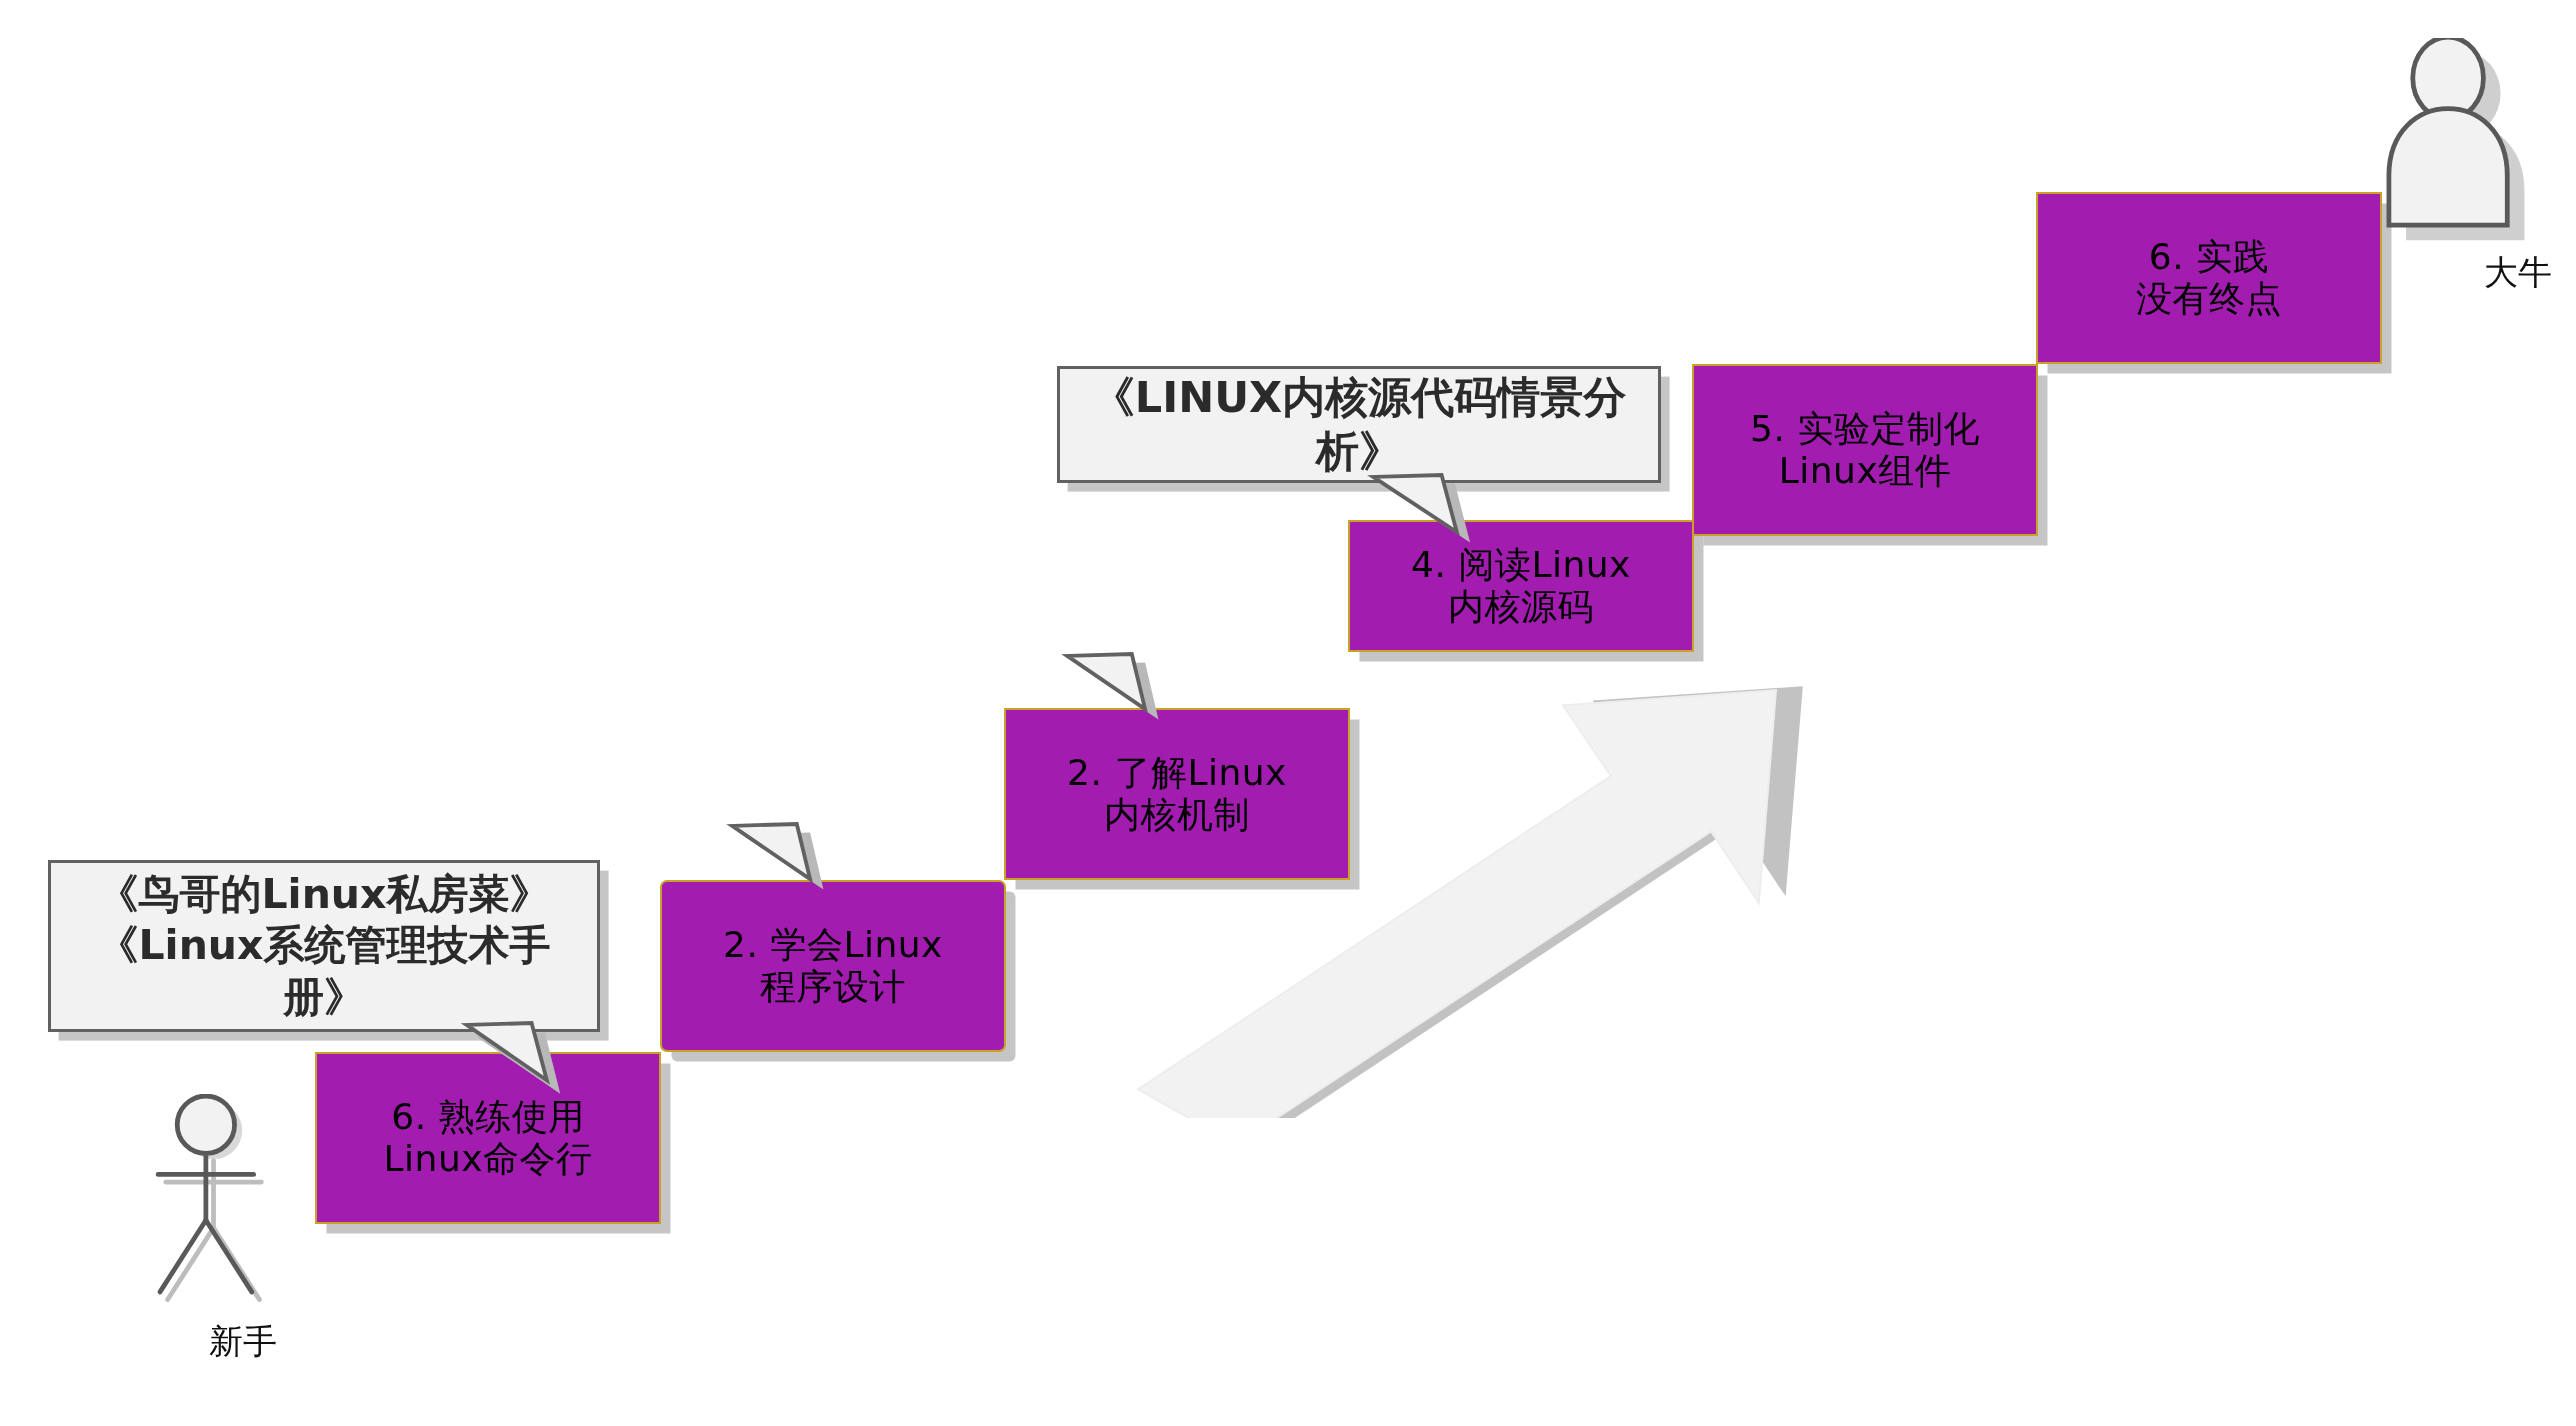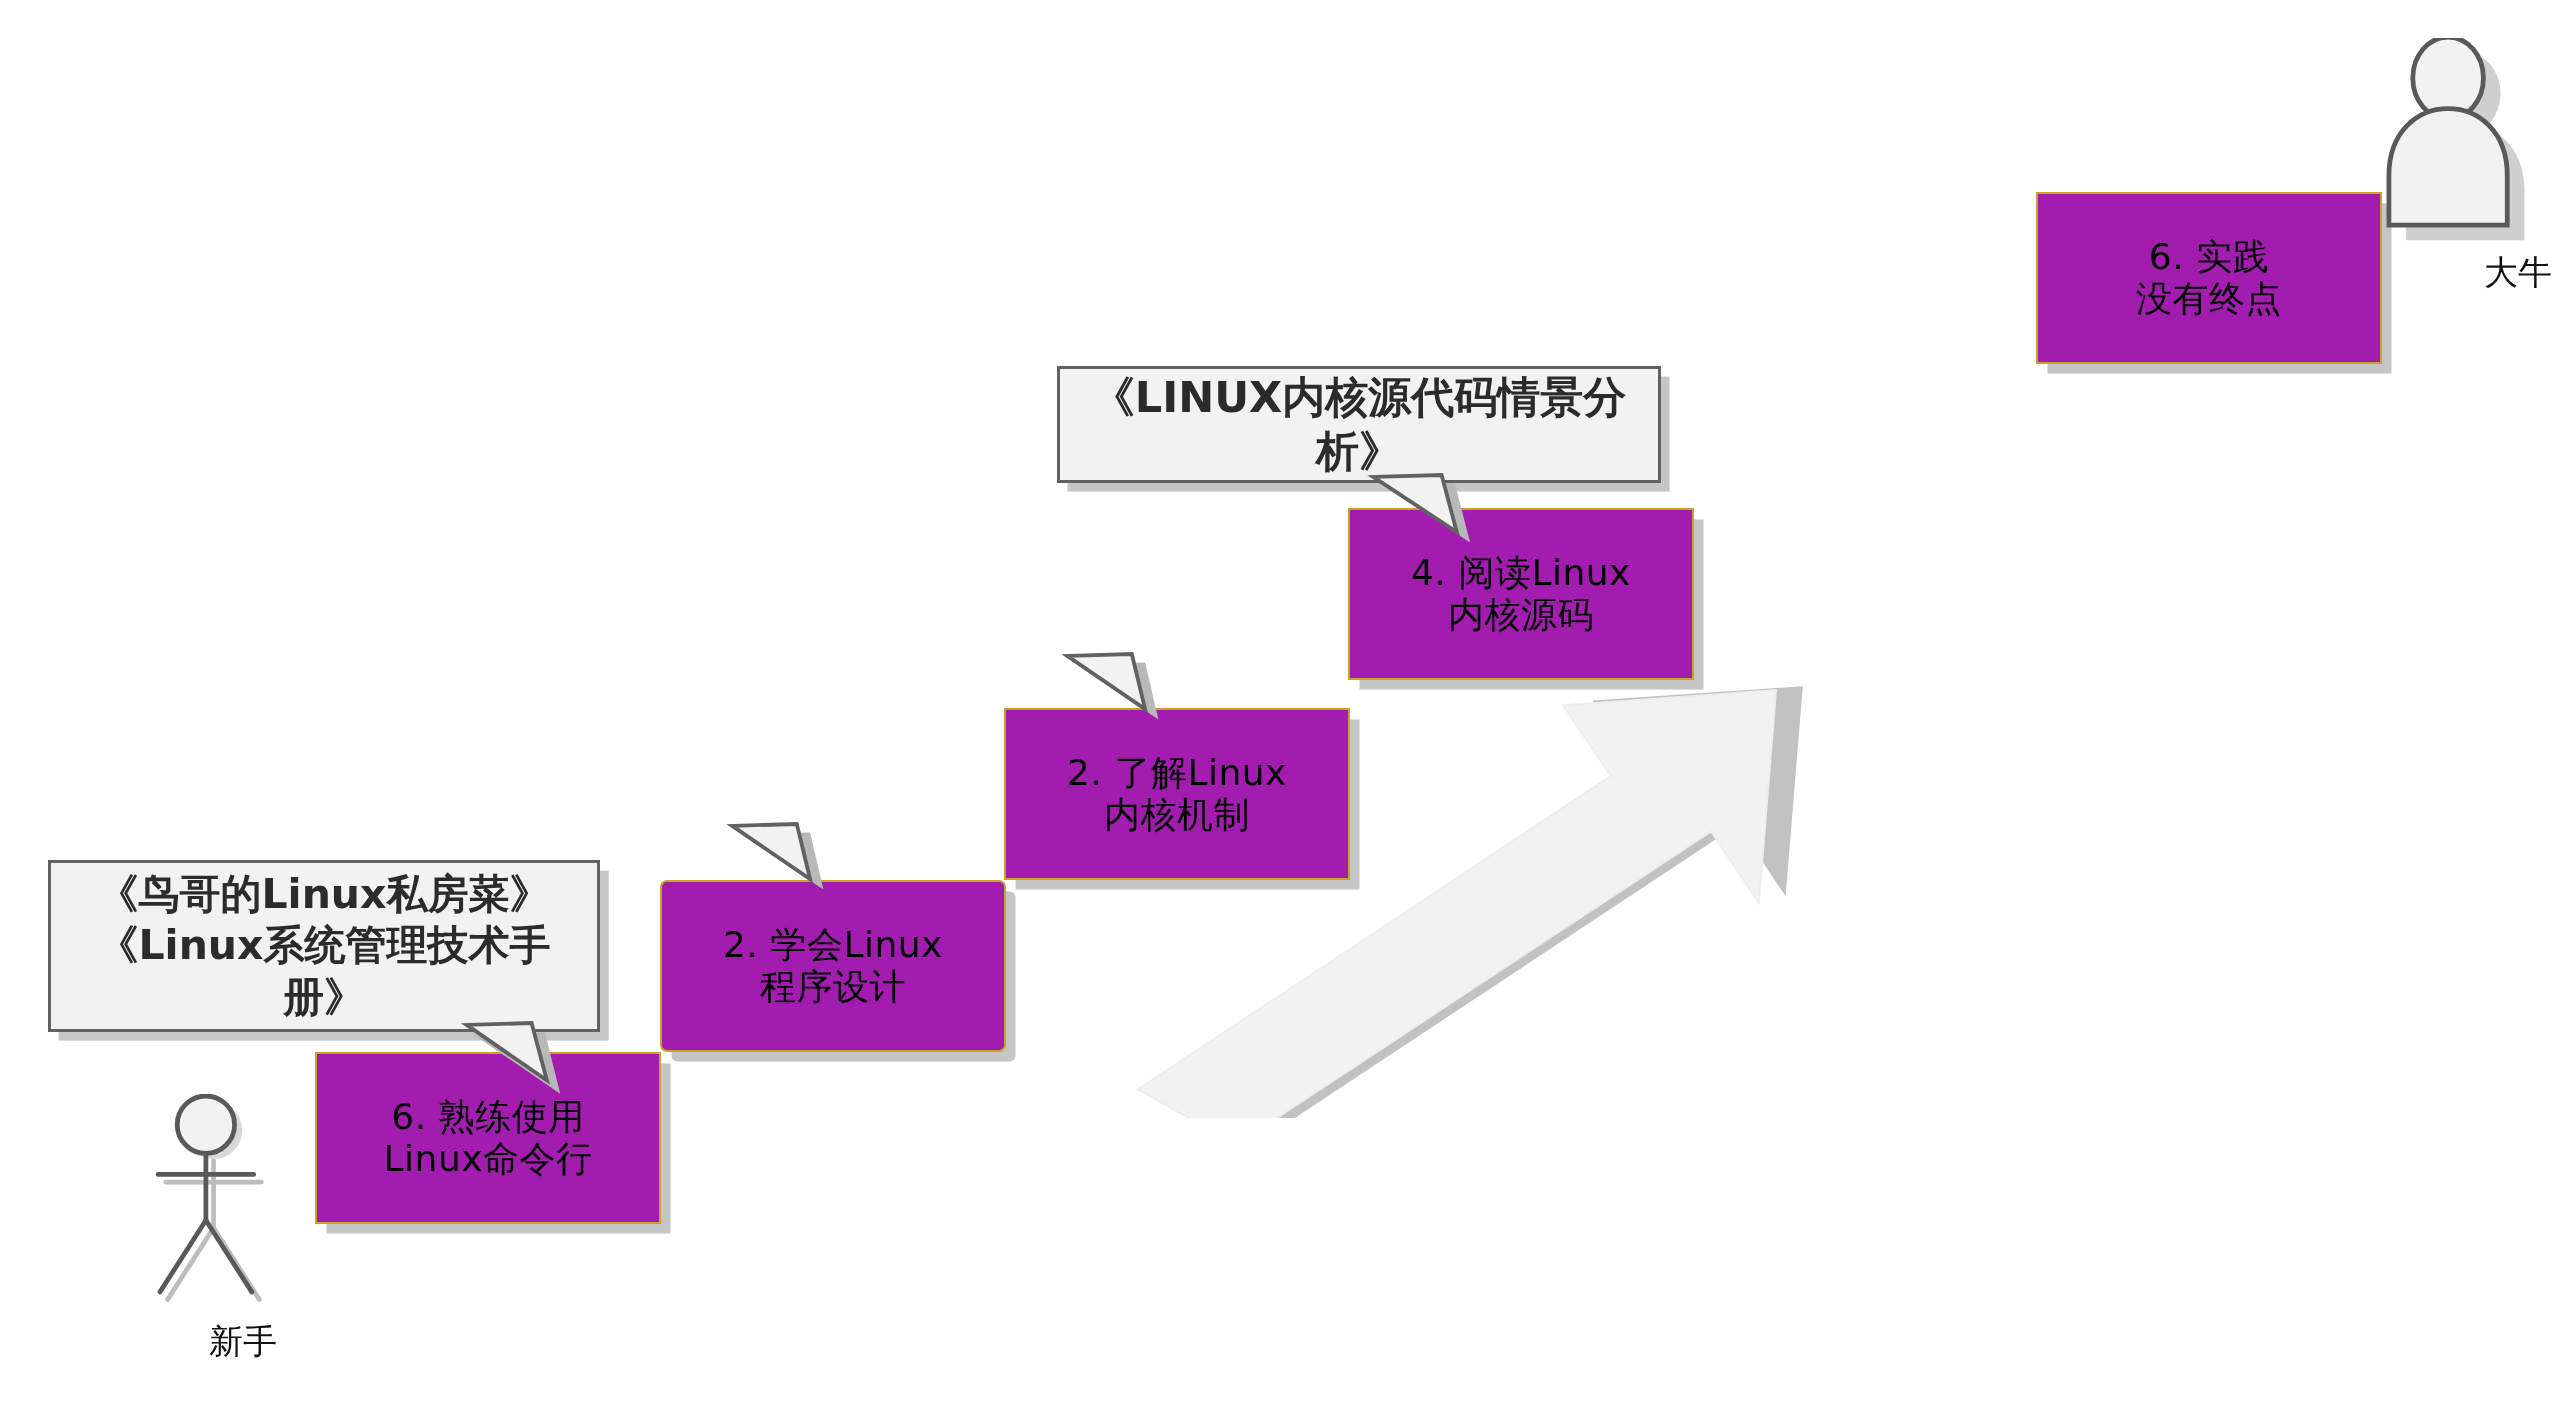--- a/index.html
+++ b/index.html
@@ -85,25 +85,29 @@
   <div class="step" style="left:660px;top:880px;width:346px;height:172px;border-radius:7px;">
     <span class="txt">2. 学会Linux
 程序设计</span>
   </div>
 
   <div class="step" style="left:1004px;top:708px;width:346px;height:172px;">
     <span class="txt">2. 了解Linux
 内核机制</span>
   </div>
 
-  <div class="step" style="left:1348px;top:508px;width:346px;height:172px;align-items:center;">
+  <div class="step" style="left:1348px;top:520px;width:346px;height:132px;align-items:center;">
     <span class="txt">4. 阅读Linux
 内核源码</span>
   </div>
 
+  <div class="step" style="left:1692px;top:364px;width:346px;height:172px;">
+    <span class="txt">5. 实验定制化
+Linux组件</span>
+  </div>
 
   <div class="step" style="left:2036px;top:192px;width:346px;height:172px;">
     <span class="txt">6. 实践
 没有终点</span>
   </div>
 
   <div class="callout" style="left:48px;top:860px;width:552px;height:172px;font-size:41px;">
     <span class="txt">《鸟哥的Linux私房菜》
 《Linux系统管理技术手册》</span>
   </div>

